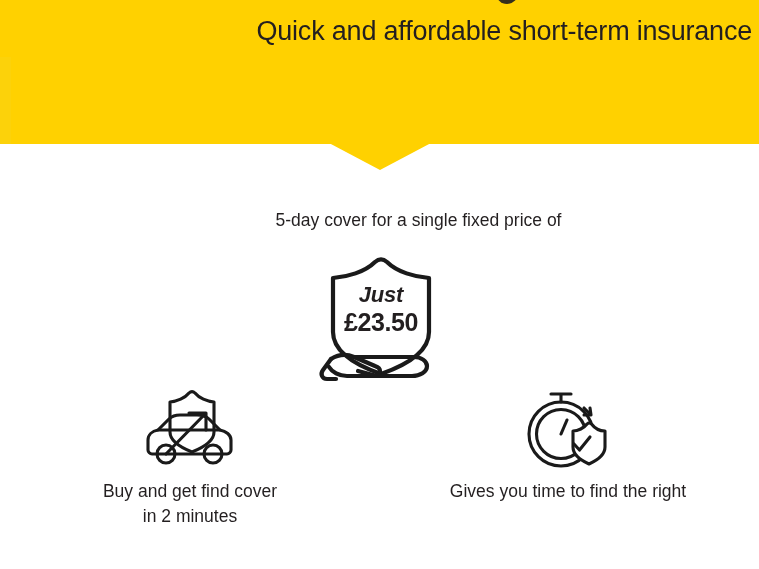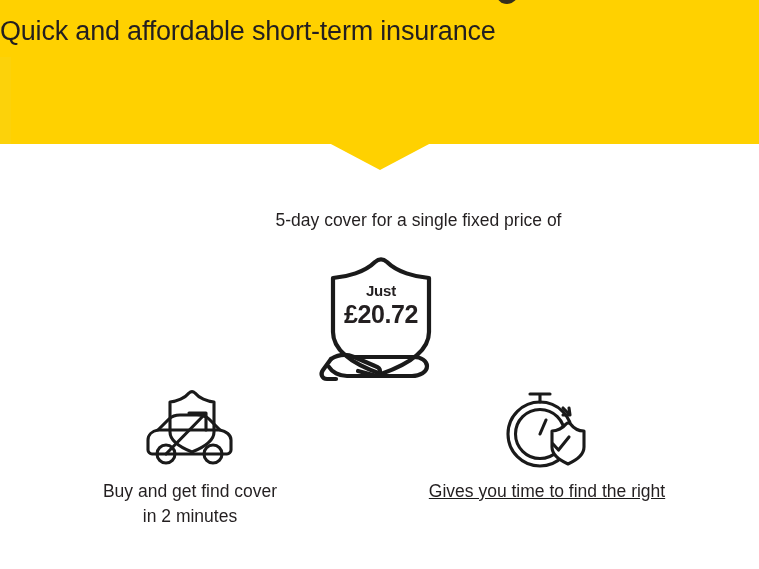--- a/index.html
+++ b/index.html
@@ -43,21 +43,21 @@
     height: 14px;
     background: #231f20;
     border-radius: 0 0 11px 11px;
     opacity: .92;
   }
   .banner-subtitle {
     position: absolute;
     left: 0;
     top: 16px;
     width: 752px;
-    text-align: left;
+    text-align: right;
     font-size: 27px;
     font-weight: 400;
     letter-spacing: -0.2px;
     color: #231f20;
     white-space: nowrap;
   }
   .banner-notch {
     position: absolute;
     left: 329px;
     top: 143px;
@@ -97,42 +97,43 @@
     position: absolute;
     left: 311px;
     top: 283px;
     width: 140px;
     text-align: center;
     line-height: 1.12;
     pointer-events: none;
   }
   .price-just {
     display: block;
-    font-size: 15px;
+    font-size: 22px;
     font-weight: 700;
     color: #231f20;
     letter-spacing: -0.2px;
+    font-style: italic;
   }
   .price-amount {
     display: block;
     font-size: 25px;
     font-weight: 700;
     color: #231f20;
     letter-spacing: -0.4px;
   }
 
   
   .feature {
     position: absolute;
     top: 385px;
     width: 320px;
     text-align: center;
   }
   .feature-left  { left: 30px; }
-  .feature-right { left: 387px; text-decoration: underline; }
+  .feature-right { left: 408px; }
 
   .feature-icon {
     height: 88px;
     display: flex;
     align-items: center;
     justify-content: center;
   }
   .feature-icon svg { display: block; }
 
   .feature-caption {
@@ -169,21 +170,21 @@
              C63 116 60 118 56 117 L41 113" transform="translate(6,2)"></path>
     <path d="M37 99 L97 99 C104 99 110 103 110 108
              C110 114 103 118 95 118 L30 118
              C22 118 15 114 12 109" transform="translate(6,2)"></path>
 
     <path d="M14 101 L6 112 C3 116 5 121 10 121 L19 121" transform="translate(6,2)"></path>
   </svg>
 </div>
 <div class="price-text">
   <span class="price-just">Just</span>
-  <span class="price-amount">£20.72</span>
+  <span class="price-amount">£23.50</span>
 </div>
 
 <div class="feature feature-left">
   <div class="feature-icon">
     <svg width="102" height="82" viewBox="0 0 102 82" fill="none" stroke="#1a1a1a" stroke-width="3.1" stroke-linecap="round" stroke-linejoin="round">
 
       <path d="M31 14 C38 13.5 46 10 50 5 C52 3 54 3 56 5
                C60 10 68 13.5 75 14
                L75 44 C75 52 68 58 53 64
                C38 58 31 52 31 44 Z"></path>

